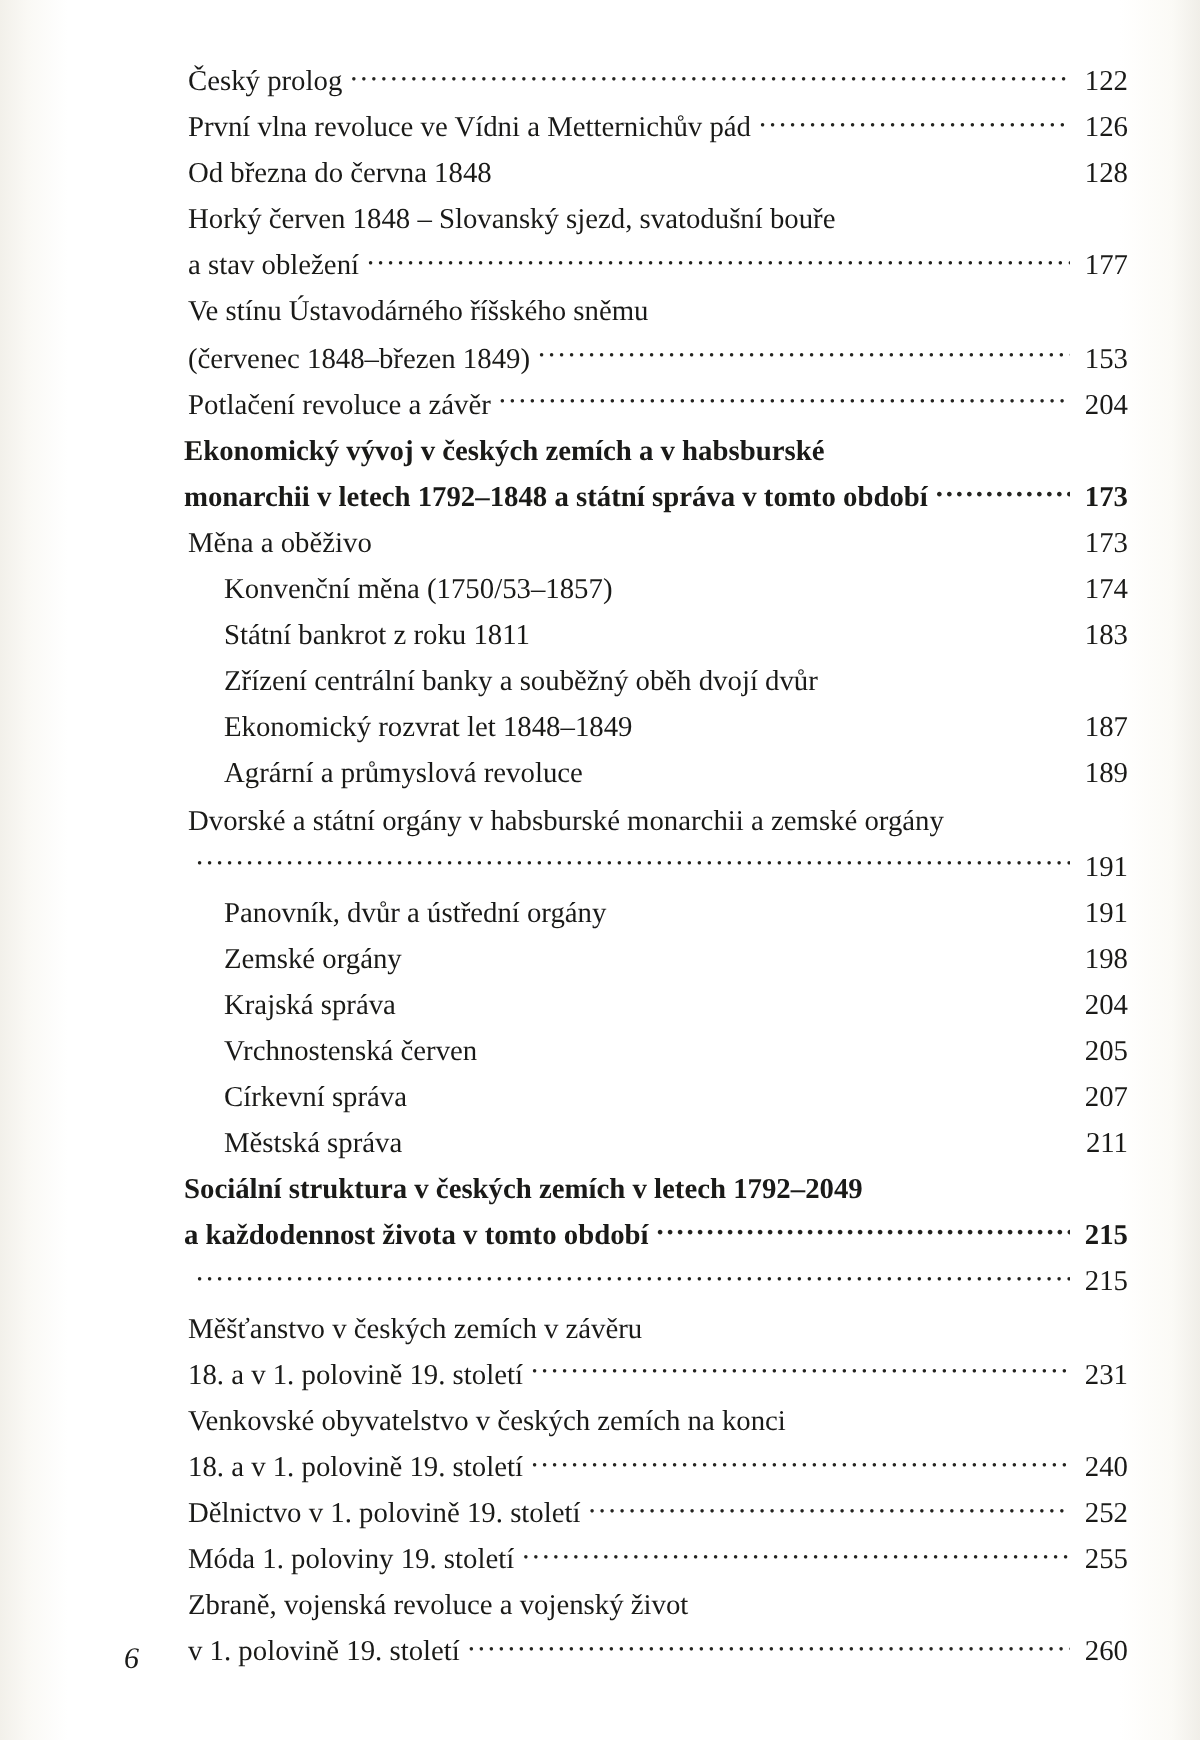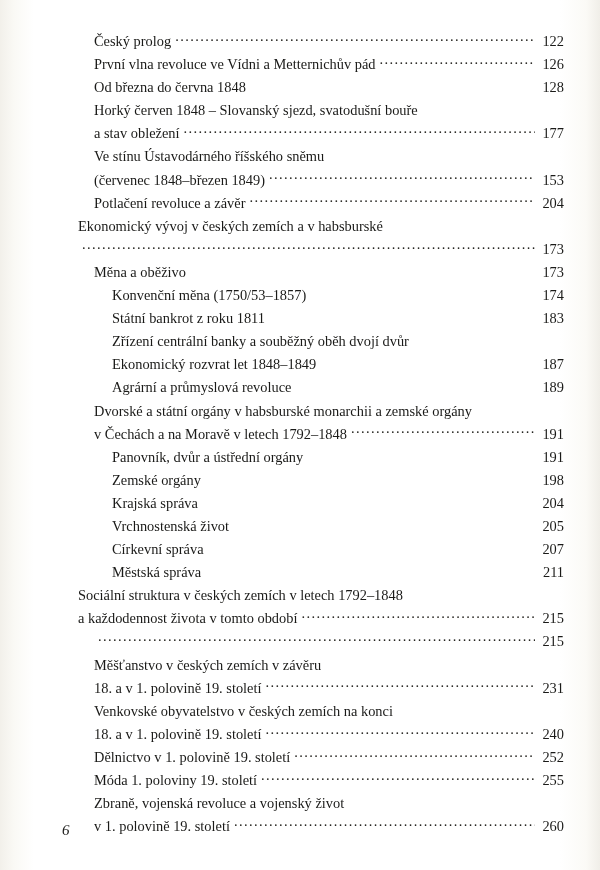--- a/index.html
+++ b/index.html
@@ -51,21 +51,21 @@
     letter-spacing: 1.4px;
     font-size: 14.4px;
     color: #24231f;
   }
   .row .pg {
     flex: 0 0 auto;
     text-align: right;
     min-width: 26px;
   }
   .row.nodots .dots::before { content: ""; }
-  .lvl1 { padding-left: 0px; font-weight: normal; }
+  .lvl1 { padding-left: 0px; font-weight: bold; margin-left: 14px; }
   .lvl2 { padding-left: 16px; }
   .lvl3 { padding-left: 34px; }
   .folio {
     position: absolute;
     left: 62px;
     top: 822px;
     font-size: 15px;
     font-style: italic;
     color: #1a1a18;
   }
@@ -114,20 +114,21 @@
         <span class="txt">Potlačení revoluce a závěr</span>
         <span class="dots"></span>
         <span class="pg">204</span>
       </div>
       <div class="row lvl1 nodots">
         <span class="txt">Ekonomický vývoj v českých zemích a v habsburské</span>
         <span class="dots"></span>
         <span class="pg"></span>
       </div>
       <div class="row lvl1">
+        <span class="txt">monarchii v letech 1792–1848 a státní správa v tomto období</span>
         <span class="dots"></span>
         <span class="pg">173</span>
       </div>
       <div class="row lvl2 nodots">
         <span class="txt">Měna a oběživo</span>
         <span class="dots"></span>
         <span class="pg">173</span>
       </div>
       <div class="row lvl3 nodots">
         <span class="txt">Konvenční měna (1750/53–1857)</span>
@@ -153,56 +154,55 @@
         <span class="txt">Agrární a průmyslová revoluce</span>
         <span class="dots"></span>
         <span class="pg">189</span>
       </div>
       <div class="row lvl2 nodots">
         <span class="txt">Dvorské a státní orgány v habsburské monarchii a zemské orgány</span>
         <span class="dots"></span>
         <span class="pg"></span>
       </div>
       <div class="row lvl2">
-        <span class="txt">v Čechách a na Moravě v letech 1792–1848</span>
         <span class="dots"></span>
         <span class="pg">191</span>
       </div>
       <div class="row lvl3 nodots">
         <span class="txt">Panovník, dvůr a ústřední orgány</span>
         <span class="dots"></span>
         <span class="pg">191</span>
       </div>
       <div class="row lvl3 nodots">
         <span class="txt">Zemské orgány</span>
         <span class="dots"></span>
         <span class="pg">198</span>
       </div>
       <div class="row lvl3 nodots">
         <span class="txt">Krajská správa</span>
         <span class="dots"></span>
         <span class="pg">204</span>
       </div>
       <div class="row lvl3 nodots">
-        <span class="txt">Vrchnostenská život</span>
+        <span class="txt">Vrchnostenská červen</span>
         <span class="dots"></span>
         <span class="pg">205</span>
       </div>
       <div class="row lvl3 nodots">
         <span class="txt">Církevní správa</span>
         <span class="dots"></span>
         <span class="pg">207</span>
       </div>
       <div class="row lvl3 nodots">
         <span class="txt">Městská správa</span>
         <span class="dots"></span>
         <span class="pg">211</span>
       </div>
       <div class="row lvl1 nodots">
-        <span class="txt">Sociální struktura v českých zemích v letech 1792–1848</span>
+        <span class="txt">Sociální struktura v českých zemích v letech 1792–2049</span>
         <span class="dots"></span>
         <span class="pg"></span>
       </div>
       <div class="row lvl1">
         <span class="txt">a každodennost života v tomto období</span>
         <span class="dots"></span>
         <span class="pg">215</span>
       </div>
       <div class="row lvl2">
         <span class="dots"></span>

